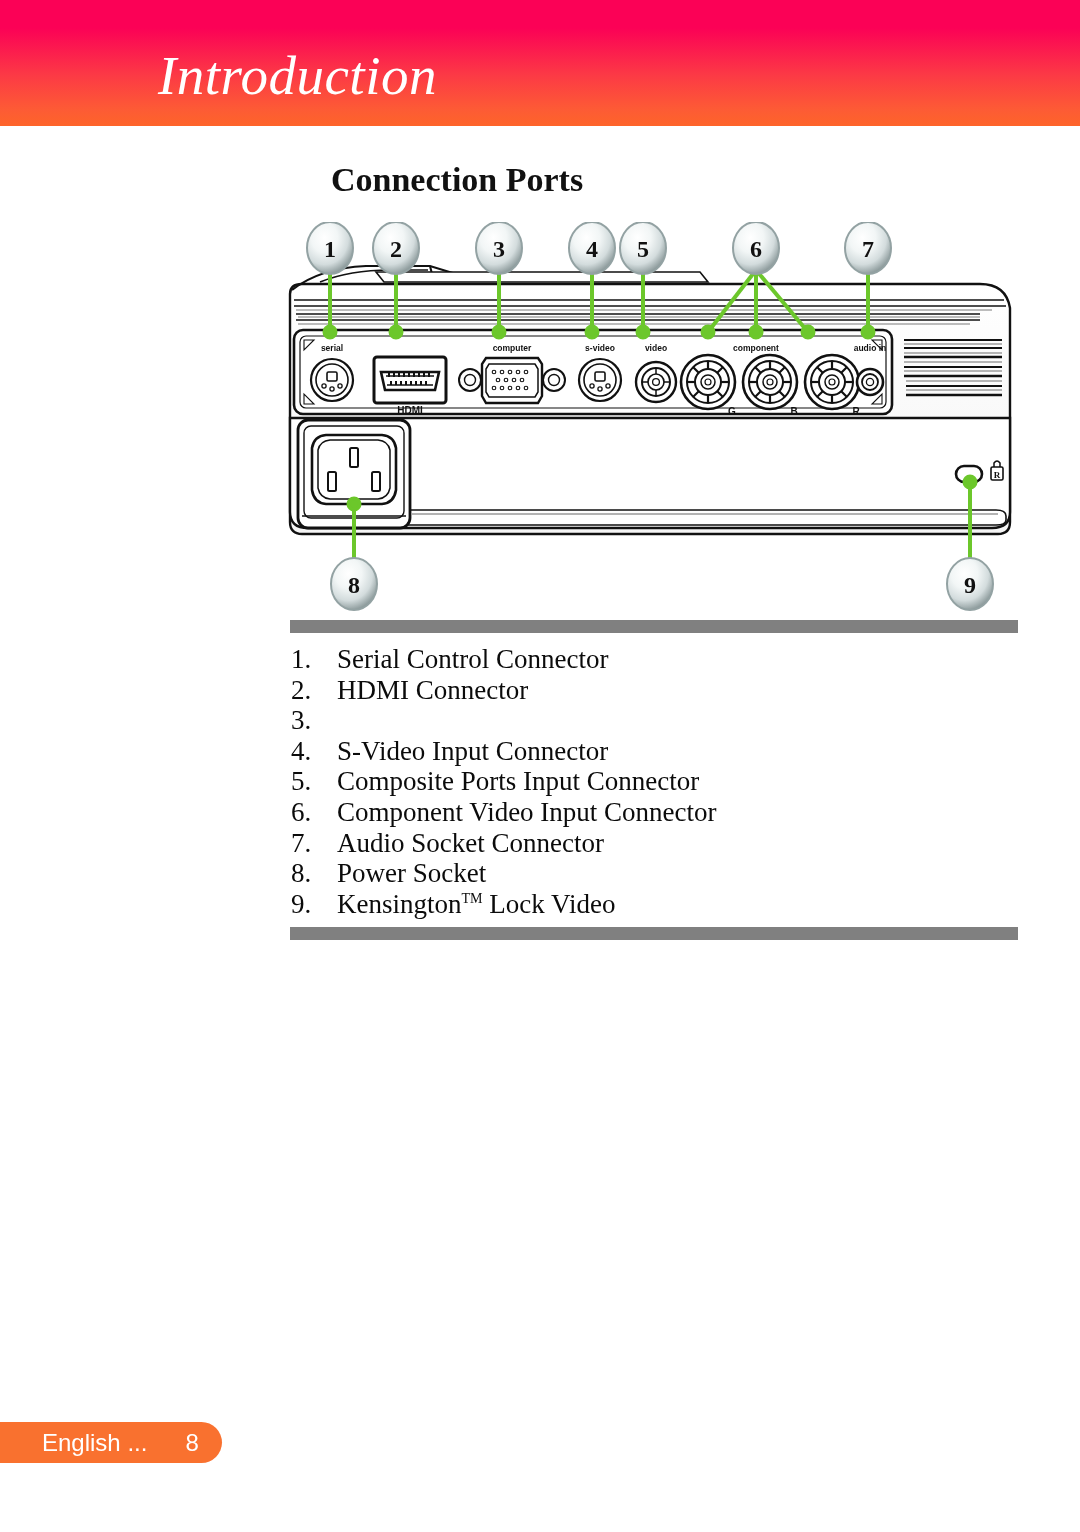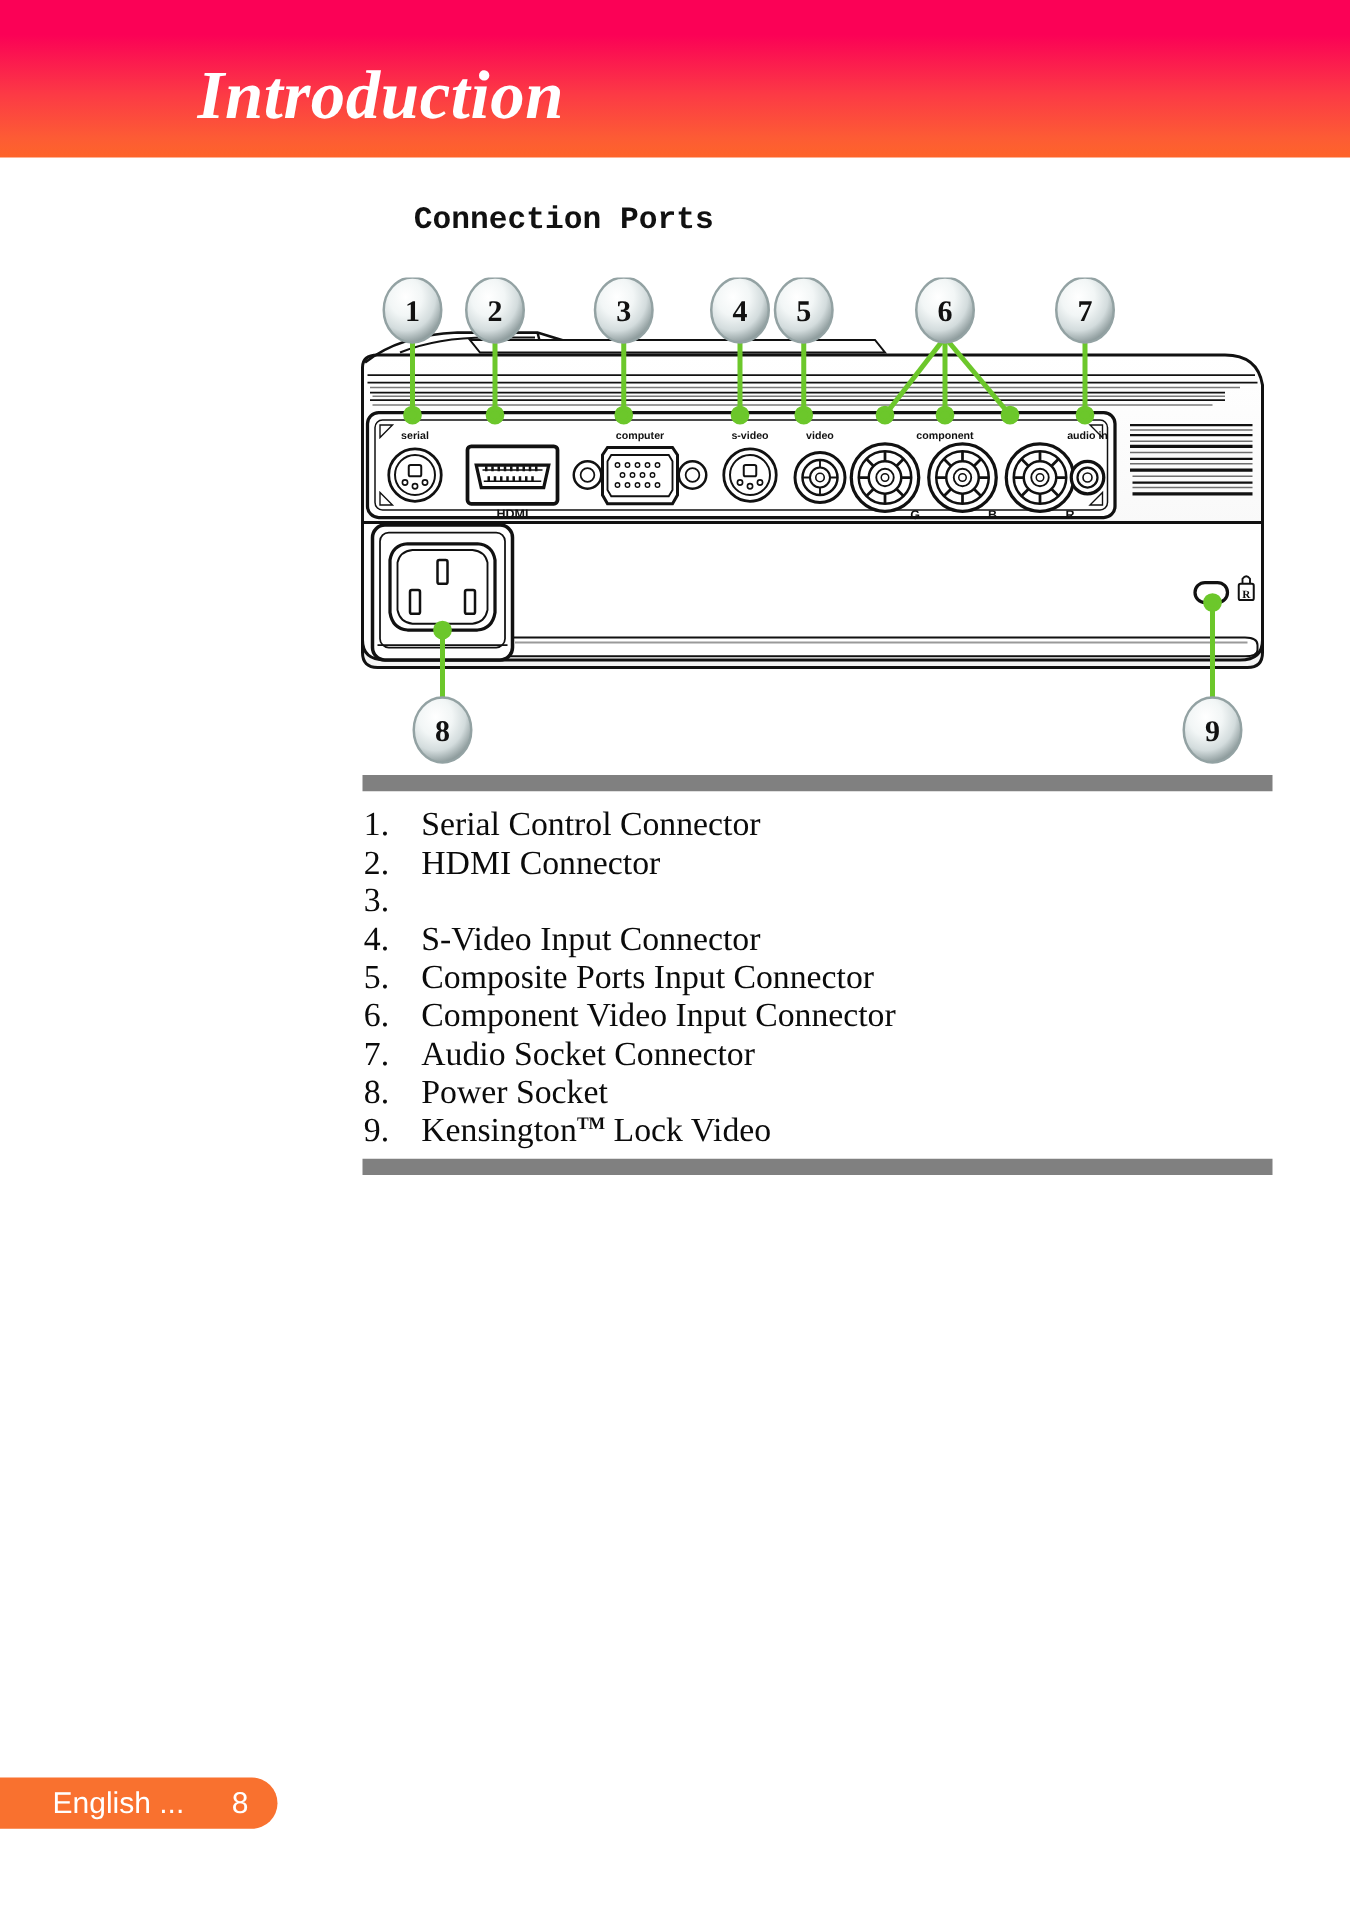--- a/index.html
+++ b/index.html
@@ -17,35 +17,35 @@
   #header-band {
     position: absolute;
     left: 0; top: 0;
     width: 1080px; height: 126px;
     background: linear-gradient(180deg, #fb0156 0%, #fb0156 22%, #fc3a45 60%, #fd5c34 88%, #fe6429 100%);
   }
   #chapter-title {
     position: absolute;
     left: 158px; top: 44px;
     font-size: 55px;
-    font-weight: bold;
+    font-weight: normal;
     font-style: italic;
     color: #ffffff;
     font-family: "Liberation Serif", serif;
     letter-spacing: 0.5px;
   }
 
   
   #section-heading {
     position: absolute;
     left: 331px; top: 161px;
-    font-size: 25px;
+    font-size: 34px;
     font-weight: bold;
     color: #111111;
-    font-family: Liberation Mono, monospace;
+    font-family: Liberation Serif, serif;
   }
 
   
   #diagram {
     position: absolute;
     left: 280px; top: 222px;
     width: 740px; height: 390px;
   }
   #diagram svg { display: block; }
 
@@ -76,21 +76,20 @@
     width: 47px;
     flex: 0 0 47px;
     text-align: left;
     padding-left: 1px;
   }
   #connector-list li .txt { white-space: nowrap; }
   #connector-list li .txt sup {
     font-size: 0.52em;
     vertical-align: super;
     line-height: 0;
-    font-weight: bold;
   }
 
   
   #footer-pill {
     position: absolute;
     left: -40px; top: 1422px;
     height: 41px;
     min-width: 262px;
     background: #f9712f;
     border-radius: 21px;

